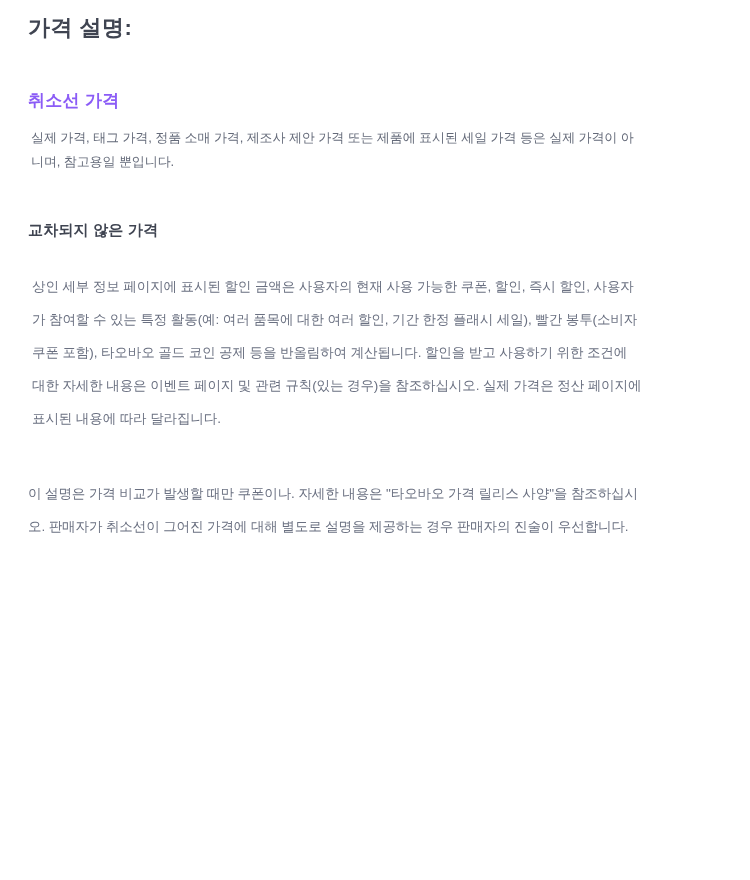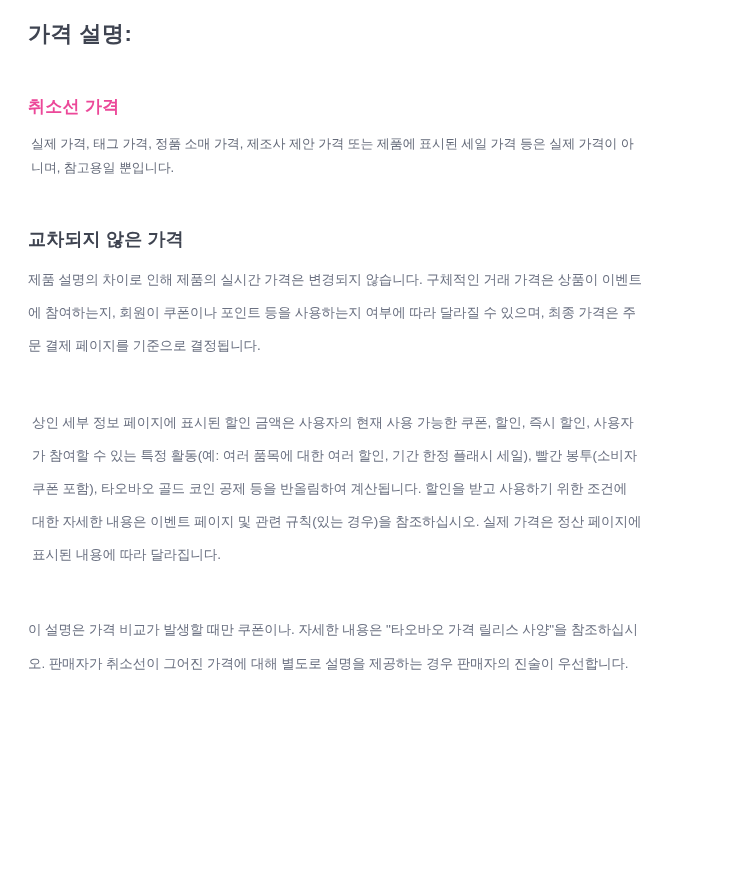--- a/index.html
+++ b/index.html
@@ -12,49 +12,49 @@
     height: 880px;
     font-family: "Liberation Sans", sans-serif;
     color: #5a5f6e;
     overflow: hidden;
   }
   .page {
     position: relative;
     width: 660px;
     height: 880px;
     box-sizing: border-box;
-    padding: 20px 18px 0 28px;
+    padding: 14px 18px 0 28px;
   }
   .doc-title {
     font-size: 22px;
     font-weight: bold;
     color: #3f4451;
     letter-spacing: 0.5px;
     margin: 0 0 46px 0;
     line-height: 1.3;
   }
   .section {
     margin-bottom: 4px;
   }
   .h-strike {
     font-size: 17px;
     font-weight: bold;
-    color: #ec4899;
+    color: #8b5cf6;
     margin: 0 0 14px 0;
     letter-spacing: 0.3px;
   }
   .lead {
     font-size: 13px;
     line-height: 1.9;
     color: #646a79;
     margin: 0 0 46px 3px;
     letter-spacing: -0.1px;
   }
   .h-nocross {
-    font-size: 18px;
+    font-size: 15px;
     font-weight: bold;
     color: #3f4451;
     margin: 12px 0 12px 0;
     letter-spacing: 0.2px;
   }
   .body-text {
     font-size: 13.5px;
     line-height: 2.45;
     color: #6a7081;
     margin: 0 0 0 2px;
@@ -82,21 +82,20 @@
   <h1 class="doc-title">가격 설명:</h1>
 
   <div class="section">
     <h2 class="h-strike">취소선 가격</h2>
     <p class="lead">실제 가격, 태그 가격, 정품 소매 가격, 제조사 제안 가격 또는 제품에 표시된 세일 가격 등은 실제 가격이 아니며, 참고용일 뿐입니다.</p>
   </div>
 
   <div class="section">
     <h2 class="h-nocross">교차되지 않은 가격</h2>
 
-    <p class="body-text para p1">제품 설명의 차이로 인해 제품의 실시간 가격은 변경되지 않습니다. 구체적인 거래 가격은 상품이 이벤트에 참여하는지, 회원이 쿠폰이나 포인트 등을 사용하는지 여부에 따라 달라질 수 있으며, 최종 가격은 주문 결제 페이지를 기준으로 결정됩니다.</p>
 
     <div class="gap-lg"></div>
 
     <p class="body-text para p2 indent-1">상인 세부 정보 페이지에 표시된 할인 금액은 사용자의 현재 사용 가능한 쿠폰, 할인, 즉시 할인, 사용자가 참여할 수 있는 특정 활동(예: 여러 품목에 대한 여러 할인, 기간 한정 플래시 세일), 빨간 봉투(소비자 쿠폰 포함), 타오바오 골드 코인 공제 등을 반올림하여 계산됩니다. 할인을 받고 사용하기 위한 조건에 대한 자세한 내용은 이벤트 페이지 및 관련 규칙(있는 경우)을 참조하십시오. 실제 가격은 정산 페이지에 표시된 내용에 따라 달라집니다.</p>
 
     <div class="gap-lg"></div>
 
     <p class="body-text para p3">이 설명은 가격 비교가 발생할 때만 쿠폰이나. 자세한 내용은 "타오바오 가격 릴리스 사양"을 참조하십시오. 판매자가 취소선이 그어진 가격에 대해 별도로 설명을 제공하는 경우 판매자의 진술이 우선합니다.</p>
   </div>
 

